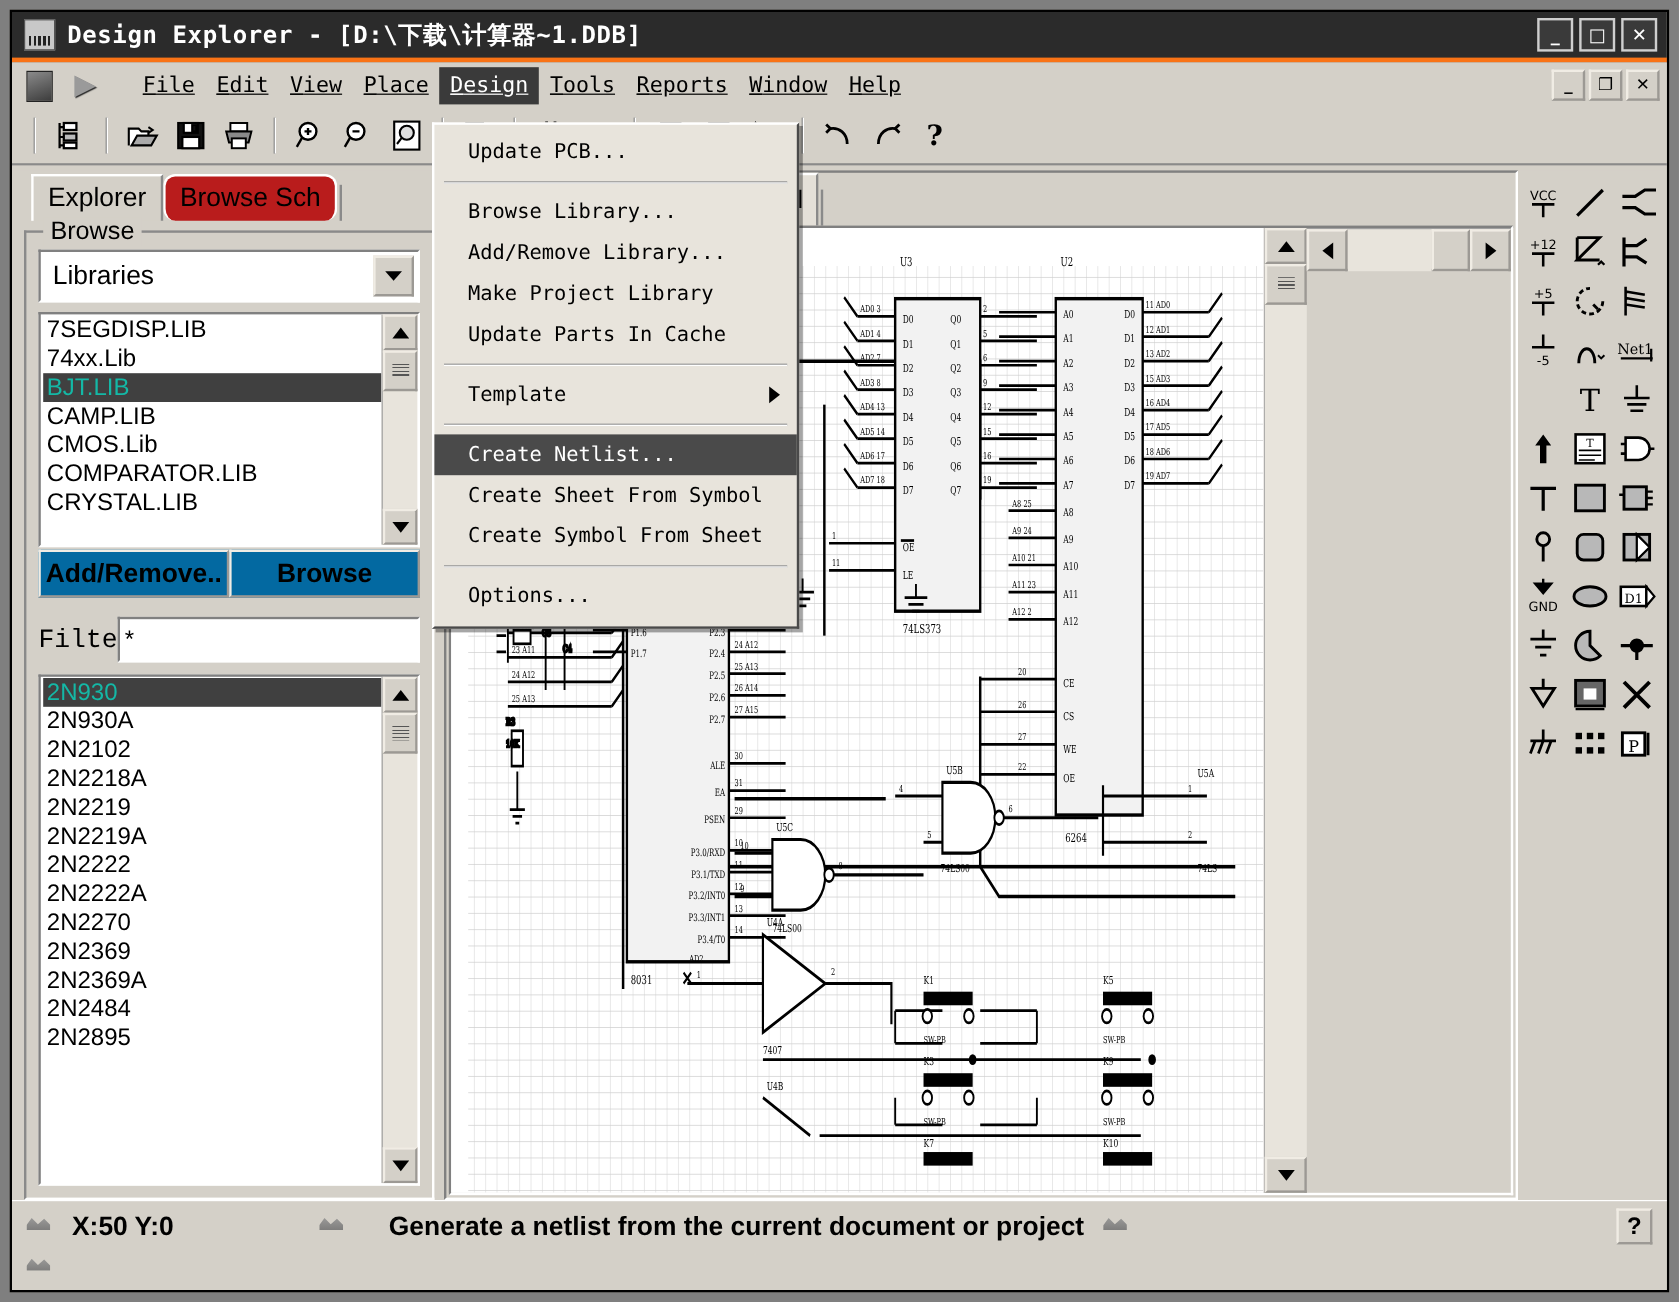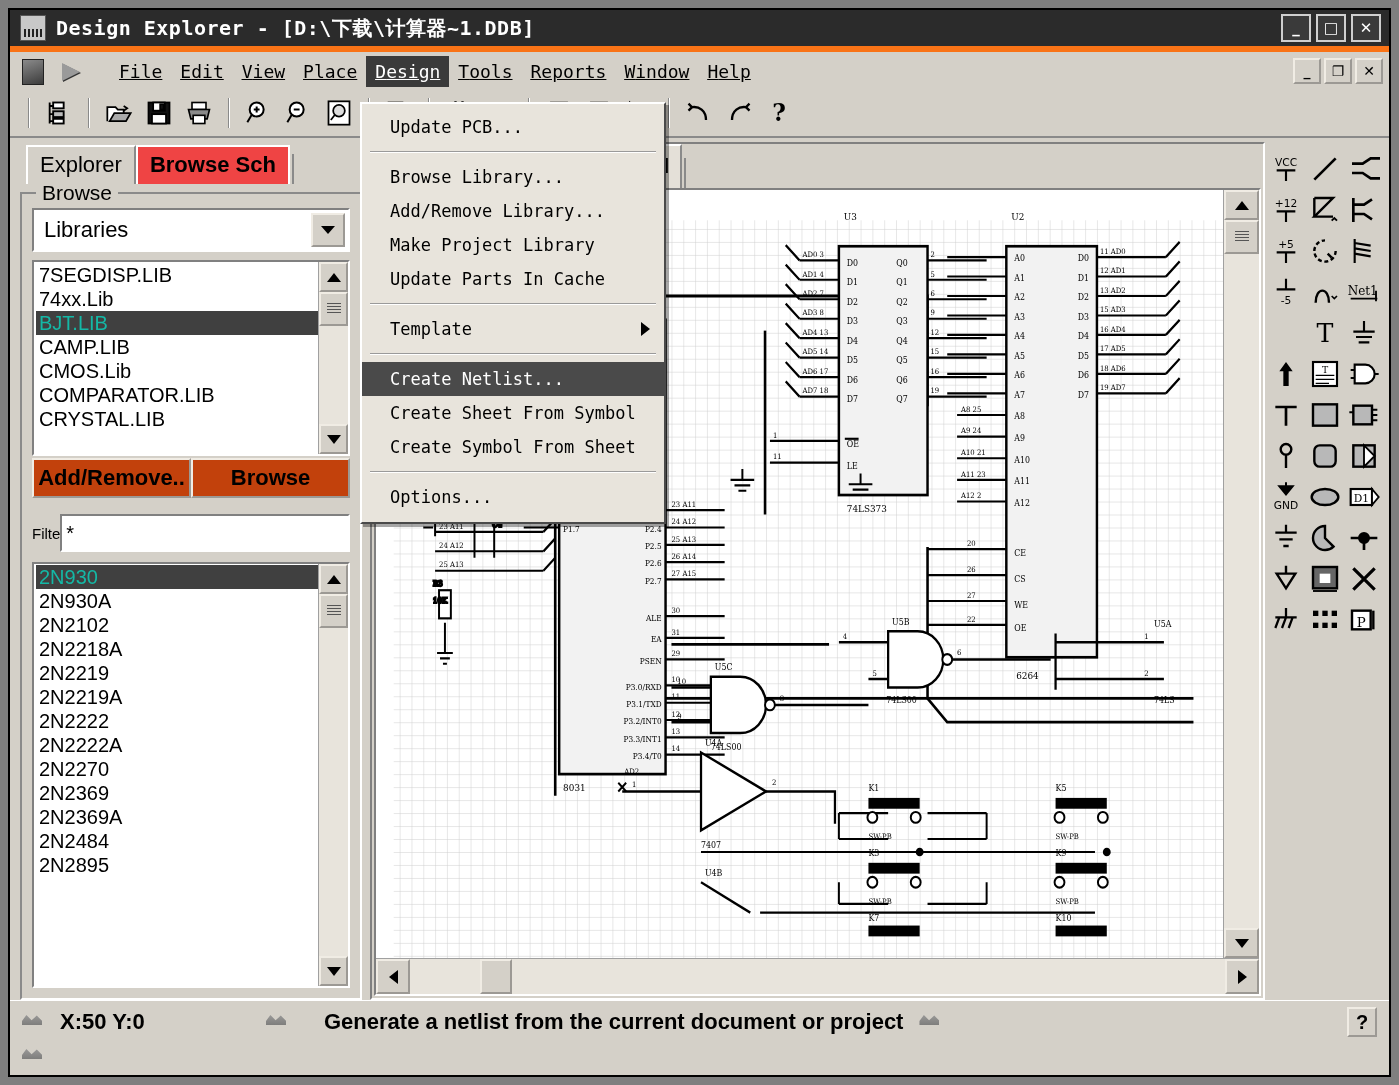--- a/index.html
+++ b/index.html
@@ -14,21 +14,21 @@
     position:absolute; left:8px; top:8px; width:1383px; height:1069px;
     background:#d4d0c8;
     border:2px solid #000;
     display:flex; flex-direction:column;
   }
 
   
   .titlebar{
     height:42px; background:#2b2b2b; color:#fff;
     display:flex; align-items:center; padding:0 4px 0 10px;
-    border-bottom:6px solid #f97316;
+    border-bottom:4px solid #f97316;
     flex:0 0 auto;
   }
   .app-icon{
     width:26px;height:26px;margin-right:10px;flex:0 0 auto;
     background:#c8c8c8;border:1px solid #555; position:relative;
   }
   .app-icon:after{content:"";position:absolute;left:3px;bottom:3px;width:18px;height:8px;
     background:repeating-linear-gradient(90deg,#222 0 2px,#c8c8c8 2px 4px);}
   .title-text{
     font-family:"DejaVu Sans Mono", monospace;
@@ -86,21 +86,21 @@
     display:flex;flex-direction:column; padding:0 4px 0 10px;
   }
 
   
   .tabs{ display:flex; align-items:flex-end; height:42px; padding-left:6px;}
   .tab{
     font-size:22px; padding:5px 12px 6px; background:#d4d0c8;
     border:2px solid #fff; border-right-color:#8a8a8a; border-bottom:none;
     font-family:"Liberation Sans", sans-serif;
   }
-  .tab.selected{ font-weight:bold; background:#ef4444; border-color:#fff; border-bottom:none; }
+  .tab.selected{ font-weight:normal; background:#b91c1c; border-color:#fff; border-bottom:none;border-radius:10px; }
   .tab-tail{ width:10px;height:30px;border-left:2px solid #8a8a8a;margin-left:2px;}
 
   .groupbox{
     border:2px solid #fff; border-top-color:#8a8a8a; border-left-color:#8a8a8a;
     margin-top:8px; padding:14px 10px 10px; position:relative;
     flex:1 1 auto; display:flex; flex-direction:column; min-height:0;
   }
   .gb-title{
     position:absolute; top:-13px; left:14px; background:#d4d0c8; padding:0 6px;
     font-size:21px; font-family:"Liberation Sans", sans-serif;
@@ -144,26 +144,26 @@
   .vs-thumb{ height:34px;background:#d4d0c8;border:2px outset #f0ece4;flex:0 0 auto;
     display:flex;align-items:center;justify-content:center;}
   .vs-thumb:after{content:"";width:14px;height:12px;
     background:repeating-linear-gradient(#555 0 1px, transparent 1px 3px);}
   .vs-track{ flex:1 1 auto; }
 
   .libbox{ height:196px; flex:0 0 196px; }
 
   .btnrow{ display:flex; margin-top:2px; }
   .pbtn{
-    flex:1 1 50%; height:40px; background:#c2410c; border:2px outset #f0ece4;
+    flex:1 1 50%; height:40px; background:#0369a1; border:2px outset #f0ece4;
     font-size:22px; font-weight:bold; font-family:"Liberation Sans", sans-serif;
     display:flex;align-items:center;justify-content:center;
   }
   .filterrow{ display:flex; align-items:center; margin-top:16px; }
-  .filter-label{ font-size:15px; font-family:Liberation Sans, sans-serif;}
+  .filter-label{ font-size:22px; font-family:Liberation Mono, monospace;}
   .filter-input{
     flex:1 1 auto; height:38px; background:#fff;
     border:2px solid #808080;border-right-color:#fff;border-bottom-color:#fff;
     font-size:20px; padding-left:4px; display:flex;align-items:center;
     font-family:"Liberation Sans", sans-serif;
   }
   .partsbox{ margin-top:10px; flex:1 1 auto; min-height:0; }
 
   
   .rightwrap{ flex:1 1 auto; display:flex; min-width:0; padding-right:4px;}
@@ -178,21 +178,21 @@
     padding:5px 10px 7px; font-size:22px; background:#d4d0c8;
     border:2px solid #fff;border-right-color:#8a8a8a;border-bottom:none;
     font-family:"Liberation Sans", sans-serif; white-space:nowrap;
   }
   .doctab.selected{ background:#e4e0d8; font-weight:normal;}
   .sch-ico{
     width:22px;height:24px;flex:0 0 auto;border:1px solid #333;background:#fff;
     background-image:repeating-linear-gradient(#444 0 1px,transparent 1px 3px),
                      repeating-linear-gradient(90deg,#444 0 1px,transparent 1px 3px);
   }
-  .canvaswrap{ flex:1 1 auto; display:flex; flex-direction:column; min-height:0;
+  .canvaswrap{ flex:1 1 auto; display:flex; flex-direction:row; min-height:0;
     border:2px solid #808080;border-right-color:#fff;border-bottom-color:#fff; margin:0 2px 2px;}
   .canvasrow{ flex:1 1 auto; display:flex; min-height:0; }
   .canvas{
     flex:1 1 auto; position:relative; overflow:hidden; background:#fff;
     min-width:0;
   }
   .hscroll{ height:36px; display:flex; background:#e8e4dc; border-top:1px solid #a0a0a0;}
   .hs-btn{ width:34px;background:#d4d0c8;border:2px outset #f0ece4;
     display:flex;align-items:center;justify-content:center;flex:0 0 auto;}
   .hs-btn i.lt{border-top:7px solid transparent;border-bottom:7px solid transparent;border-right:9px solid #000;}

